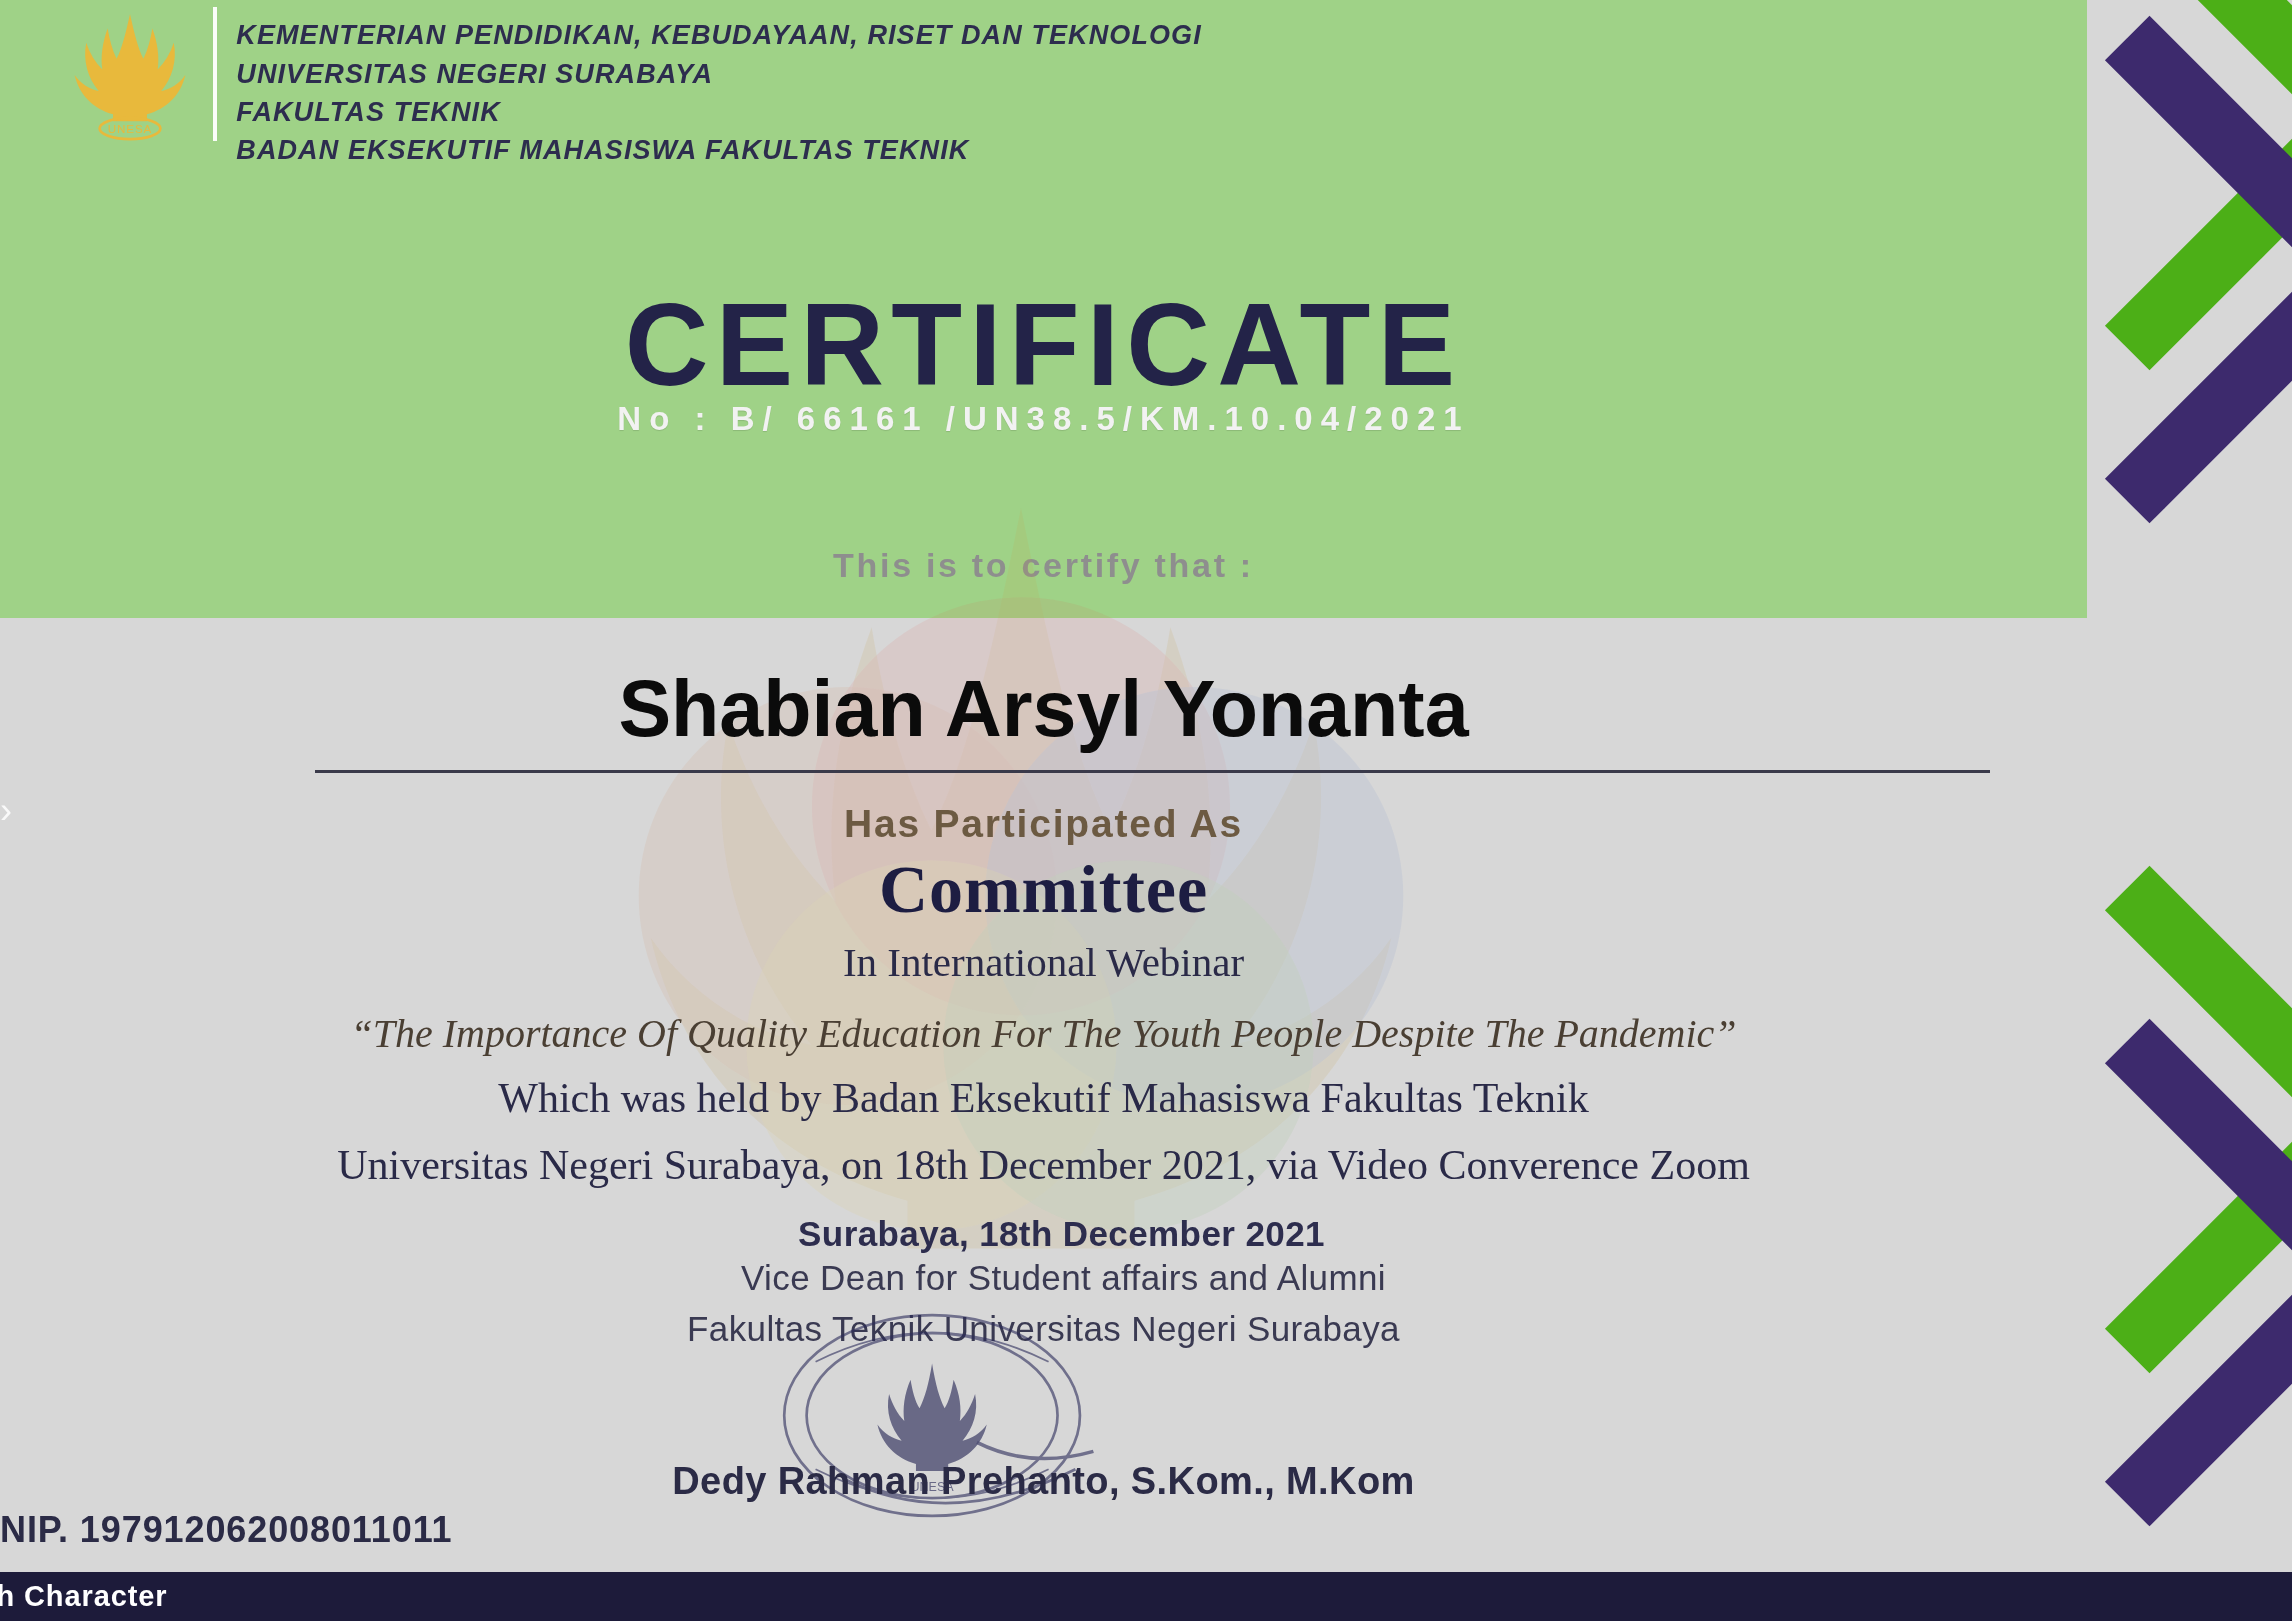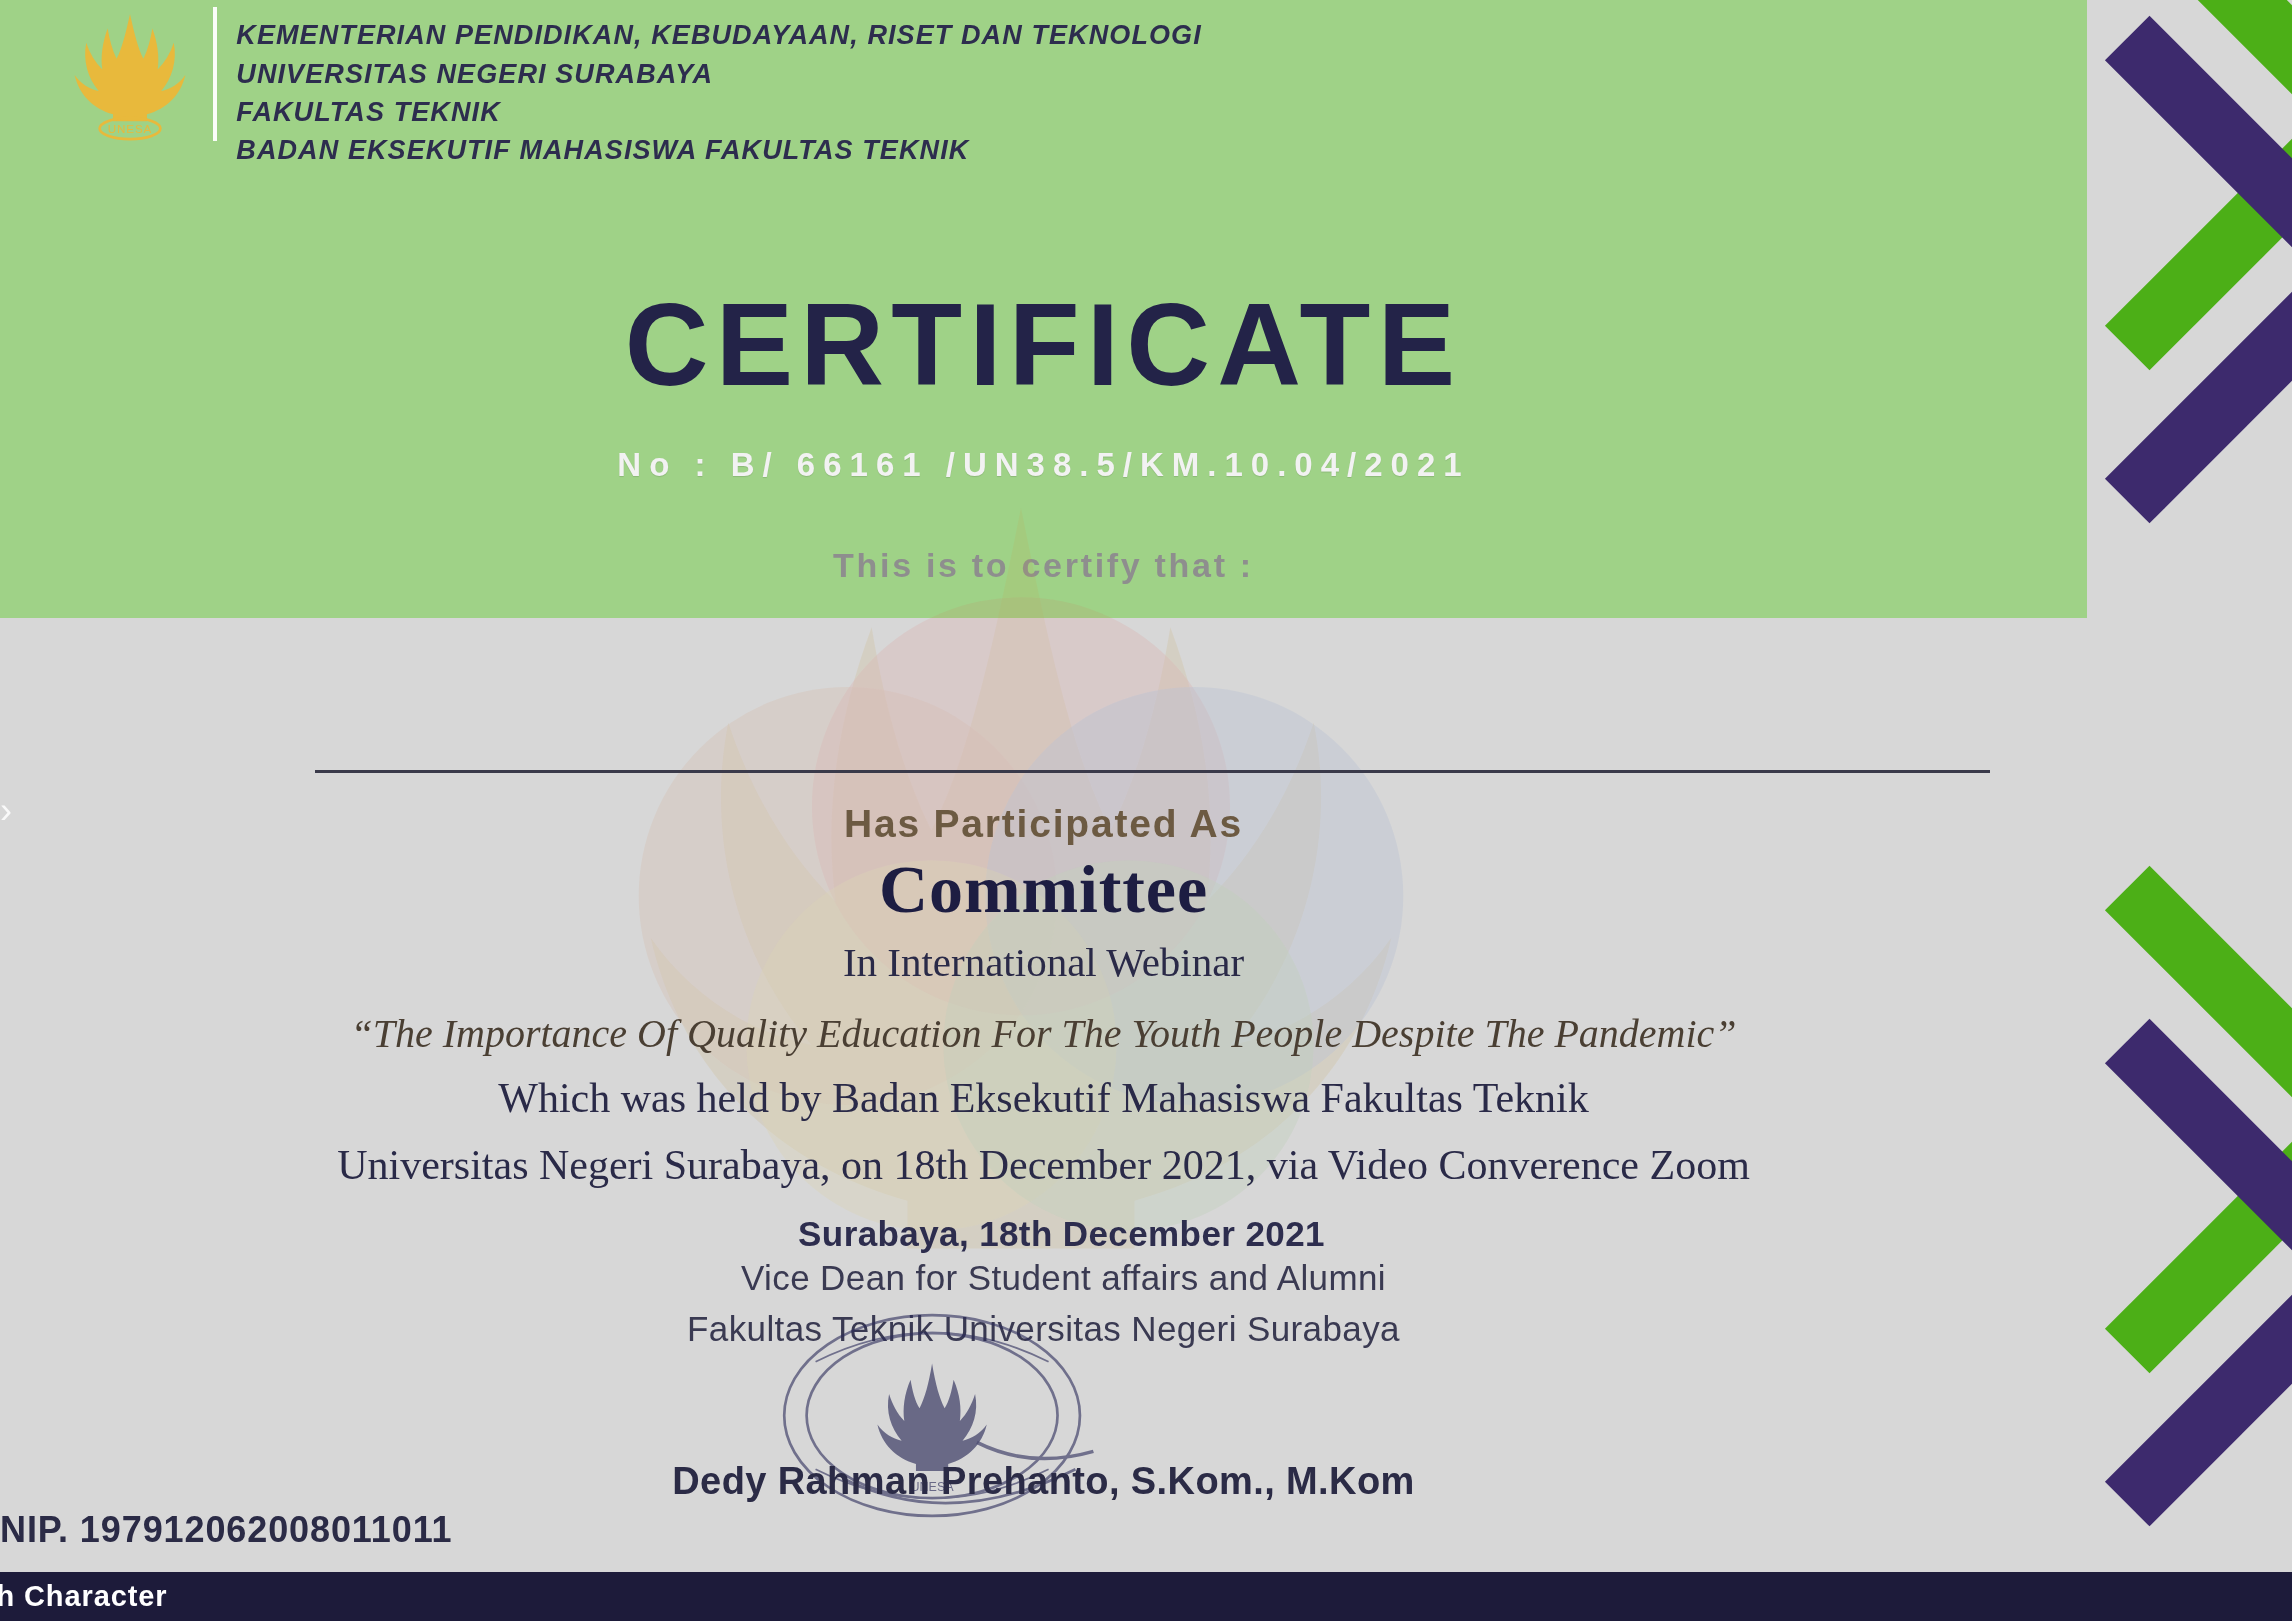--- a/index.html
+++ b/index.html
@@ -135,21 +135,21 @@
     text-align: center;
     font-size: 116px;
     font-weight: 800;
     letter-spacing: 7.2px;
     color: #232348;
     font-family: "Liberation Sans", sans-serif;
   }
 
   .cert-number {
     position: absolute;
-    top: 446px;
+    top: 400px;
     left: 0;
     width: 2087px;
     text-align: center;
     font-size: 33px;
     letter-spacing: 8px;
     color: #f2f2f2;
     font-family: "Liberation Sans", sans-serif;
     font-weight: 600;
     text-shadow: 0 0.9px 0.9px rgba(0,0,0,0.12);
   }
@@ -383,20 +383,21 @@
           <path d="M150 20 C140 70 132 104 120 128 C110 108 104 84 100 60 C88 92 84 124 88 152 C72 136 60 116 52 92 C44 132 56 172 80 200 C60 196 40 184 26 164 C36 208 68 240 112 252 L112 268 L188 268 L188 252 C232 240 264 208 274 164 C260 184 240 196 220 200 C244 172 256 132 248 92 C240 116 228 136 212 152 C216 124 212 92 200 60 C196 84 190 108 180 128 C168 104 160 70 150 20 Z" fill="#c9a24a" opacity="0.55"></path>
           <circle cx="92" cy="150" r="70" fill="#d08a5a" opacity="0.45"></circle>
           <circle cx="150" cy="120" r="70" fill="#e0584f" opacity="0.40"></circle>
           <circle cx="208" cy="150" r="70" fill="#5d7fc9" opacity="0.38"></circle>
           <circle cx="120" cy="200" r="62" fill="#e2c84f" opacity="0.38"></circle>
           <circle cx="186" cy="200" r="62" fill="#7fb76a" opacity="0.38"></circle>
         </g>
       </svg>
     </div>
 
+    <div class="recipient">Shabian Arsyl Yonanta</div>
     <div class="rule"></div>
 
     <div class="body-block">
       <div class="participated">Has Participated As</div>
       <div class="role">Committee</div>
       <div class="event-type">In International Webinar</div>
       <div class="event-title">“The Importance Of Quality Education For The Youth People Despite The Pandemic”</div>
       <div class="held-by">Which was held by Badan Eksekutif Mahasiswa Fakultas Teknik</div>
       <div class="held-by line2">Universitas Negeri Surabaya, on 18th December 2021, via Video Converence Zoom</div>
     </div>

